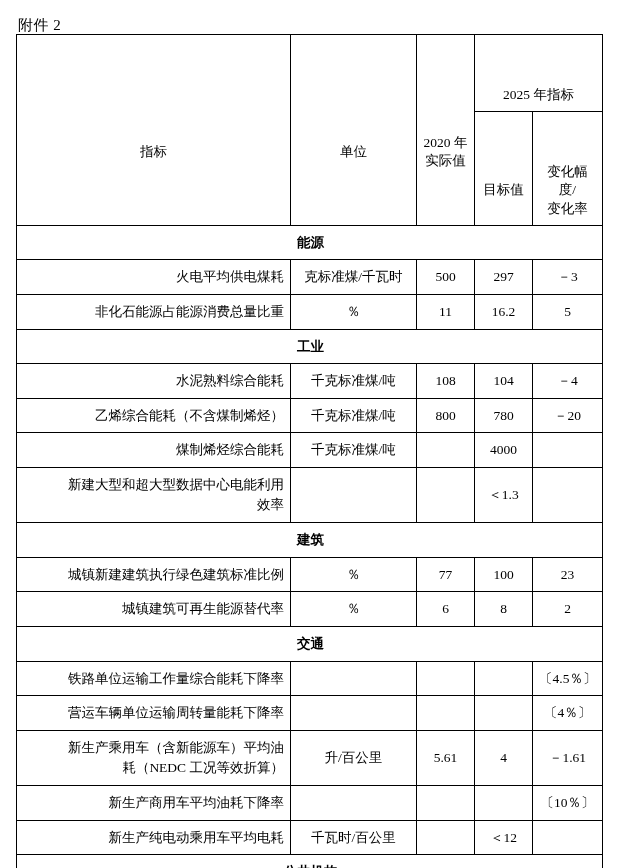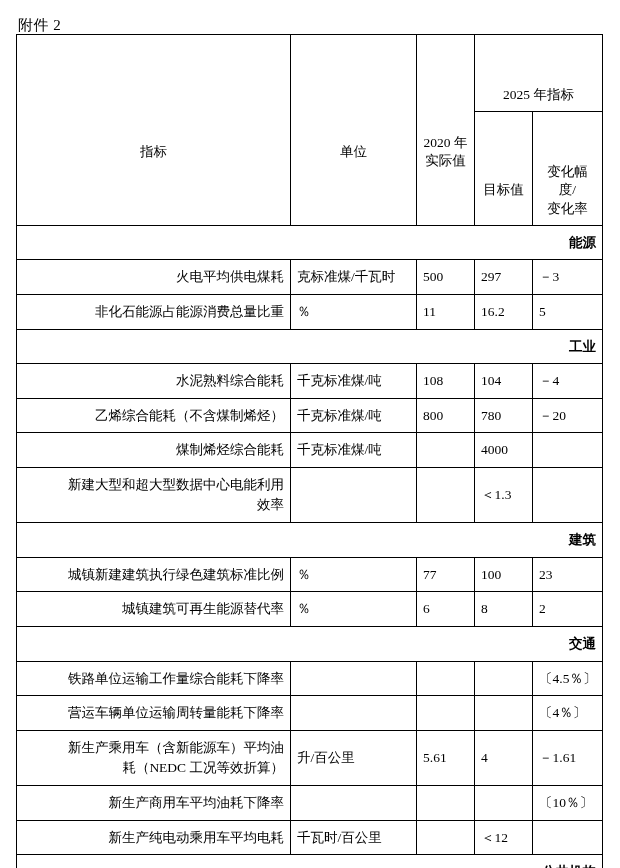--- a/index.html
+++ b/index.html
@@ -45,27 +45,27 @@
   table.main th, table.main td {
     border: 1px solid #000000;
     padding: 0;
     vertical-align: middle;
   }
   .cell {
     padding: 7px 6px;
     line-height: 1.45;
     box-sizing: border-box;
   }
-  .c-center { }
+  .c-center { text-align: center; }
   .c-left { text-align: right; padding-left: 8px; }
   th .cell { font-weight: normal; }
   thead .cell { text-align: center; line-height: 1.35; margin-top: 44px; }
   .hdr-tall { height: 46px; }
   .group-row .cell {
-    text-align: right;
+    text-align: center;
     padding-left: 8px;
     font-weight: bold;
   }
   .col-ind { width: 274px; }
   .col-unit { width: 126px; }
   .col-2020 { width: 58px; }
   .col-target { width: 58px; }
   .col-change { width: 70px; }
   .two-line { line-height: 1.5; }
 </style>

